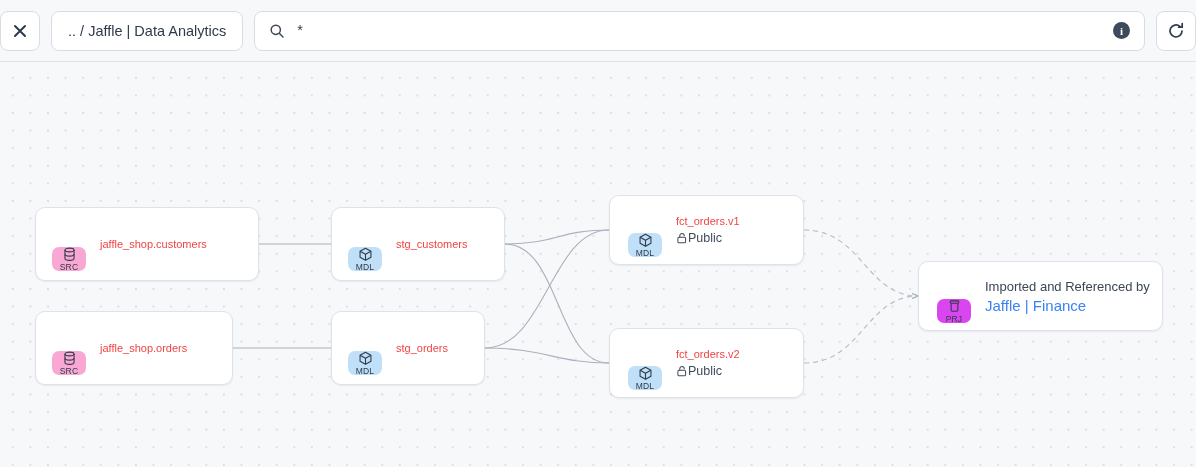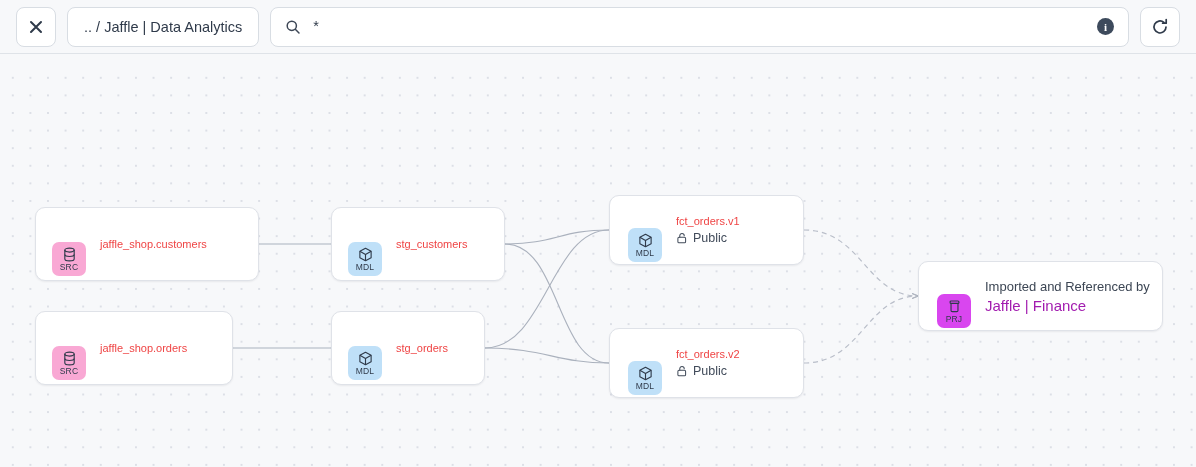--- a/index.html
+++ b/index.html
@@ -20,27 +20,27 @@
     width: 1196px;
     height: 467px;
     background: #f7f8fa;
   }
 
   
   .toolbar {
     position: absolute;
     left: 0; top: 0;
     width: 1196px;
-    height: 54px;
+    height: 62px;
     background: #f7f8fa;
     border-bottom: 1px solid #dfe3e8;
     box-sizing: border-box;
     display: flex;
     align-items: center;
-    padding: 0 16px;
+    padding: 0 0;
     gap: 11px;
   }
 
   .btn-square {
     width: 40px;
     height: 40px;
     background: #ffffff;
     border: 1px solid #d8dde3;
     border-radius: 8px;
     display: flex;
@@ -136,21 +136,21 @@
     border-radius: 10px;
     box-shadow: 0 1px 2px rgba(26,34,46,0.07);
     box-sizing: border-box;
     display: flex;
     align-items: center;
     cursor: pointer;
   }
 
   .badge {
     width: 34px;
-    height: 34px;
+    height: 24px;
     border-radius: 7px;
     display: flex;
     flex-direction: column;
     align-items: center;
     justify-content: center;
     flex: 0 0 auto;
     line-height: 1;
     margin-top: 30px;
   }
   .badge svg { display: block; }
@@ -170,34 +170,33 @@
     min-width: 0;
   }
   .node-title {
     font-size: 11px;
     color: #ef4444;
     white-space: nowrap;
   }
   .node-sub {
     display: flex;
     align-items: center;
-    gap: 5px;
     margin-top: 4px;
     font-size: 12.5px;
     color: #414b5a;
     white-space: nowrap;
   }
   .node-pretitle {
     font-size: 13px;
     color: #3c4654;
     white-space: nowrap;
   }
   .node-maintitle {
     font-size: 15px;
-    color: #a21caf;
+    color: #3b82f6;
     white-space: nowrap;
     margin-top: 3px;
   }
 </style>
 </head>
 <body>
 
 <div id="app">
 
   <div class="toolbar">

